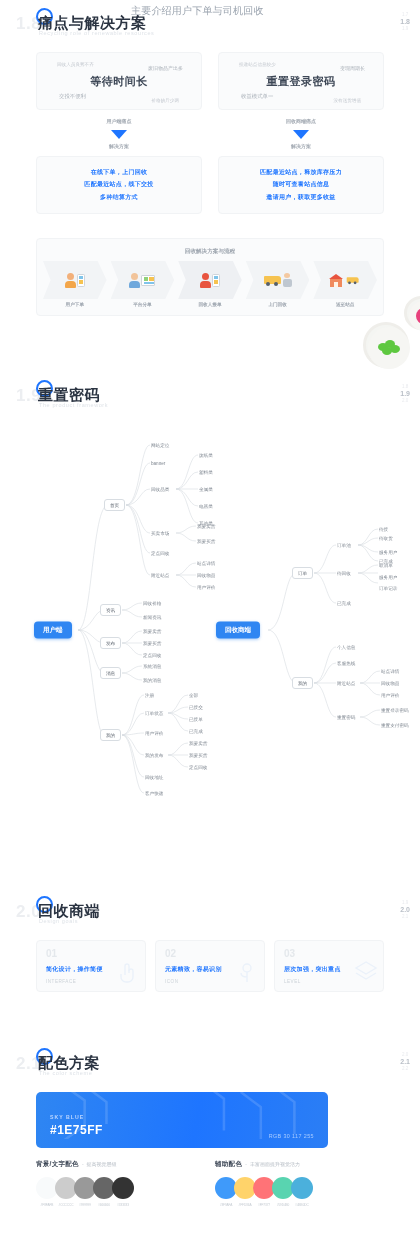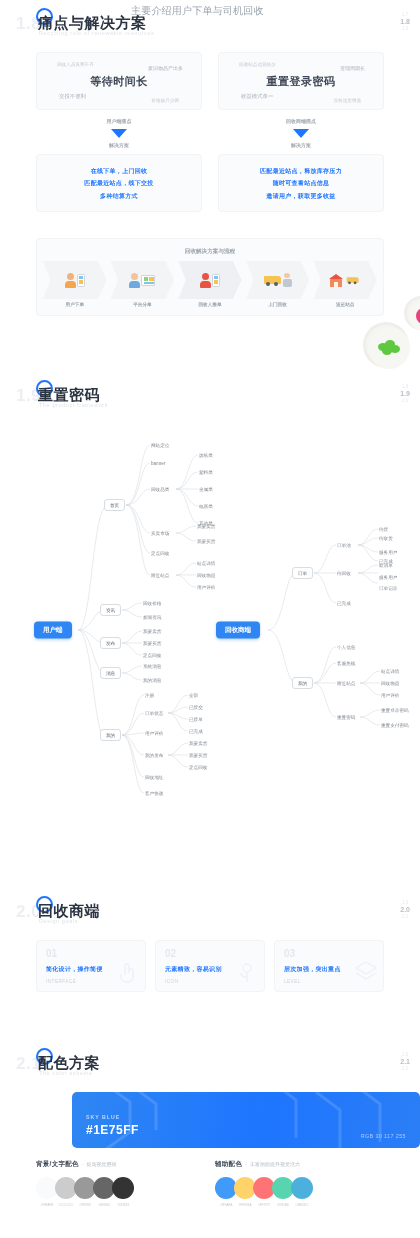--- a/index.html
+++ b/index.html
@@ -35,21 +35,21 @@
   .sec-en {
     position:absolute; left:39px; top:30px;
     font-size:5.5px; color:#dfe3e8; letter-spacing:0.6px;
   }
   .pager { position:absolute; right:10px; top:12px; text-align:center; line-height:1.25; }
   .pager .p-s { font-size:4.5px; color:#e8eaee; display:block; }
   .pager .p-m { font-size:7px; color:#b9bfc7; font-weight:700; display:block; }
 
   
   .pain-wrap { position:absolute; top:52px; left:0; width:420px; }
-  .pain-col { position:absolute; top:0; width:166px; }
+  .pain-col { position:absolute; top:0; width:166px;font-family:Liberation Mono, monospace; }
   .pain-col.left { left:36px; }
   .pain-col.right { left:218px; }
   .pain-card {
     height:58px; background:#fafbfc; border-radius:4px;
     border:1px solid #f1f3f5; position:relative;
   }
   .pain-big {
     position:absolute; left:0; right:0; top:21px; text-align:center;
     font-size:11px; font-weight:700; color:#3d4756; letter-spacing:0.5px;
   }
@@ -137,24 +137,23 @@
     flex:1; height:52px; background:#fafbfc; border:1px solid #f1f3f5; border-radius:4px;
     padding:8px 0 0 9px; position:relative; overflow:hidden;
   }
   .goal-num { font-size:10px; font-weight:700; color:#e4e8ec; line-height:1; }
   .goal-cn { font-size:6px; font-weight:700; color:#1E75FF; margin-top:6px; letter-spacing:0.3px; }
   .goal-en { font-size:4.6px; color:#cdd3d9; margin-top:5px; letter-spacing:0.5px; }
   .goal-deco { position:absolute; right:4px; bottom:2px; opacity:0.5; }
 
   
   .main-color {
-    position:absolute; top:1092px; left:36px; width:348px; height:56px;
+    position:absolute; top:1092px; left:36px; width:292px; height:56px;
     border-radius:5px; overflow:hidden;
     background:linear-gradient(100deg,#2f86f2 0%,#1E75FF 55%,#2b7ef5 100%);
-    margin-left:36px;
   }
   .mc-name { position:absolute; left:14px; top:22px; font-size:5.2px; color:#bcd6ff; letter-spacing:1px; font-weight:700; }
   .mc-hex { position:absolute; left:14px; top:31px; font-size:12px; color:#fff; font-weight:700; letter-spacing:0.5px; }
   .mc-rgb { position:absolute; right:14px; bottom:9px; font-size:5.4px; color:#a9ccff; letter-spacing:0.4px; }
   .mc-deco { position:absolute; inset:0; opacity:0.14; }
 
   .pal-wrap { position:absolute; top:1160px; left:36px; width:348px; display:flex; gap:10px; }
   .pal { flex:1; }
   .pal-head { display:flex; align-items:baseline; gap:3px; }
   .pal-title { font-size:6.5px; font-weight:700; color:#3d4756; letter-spacing:0.3px; }

